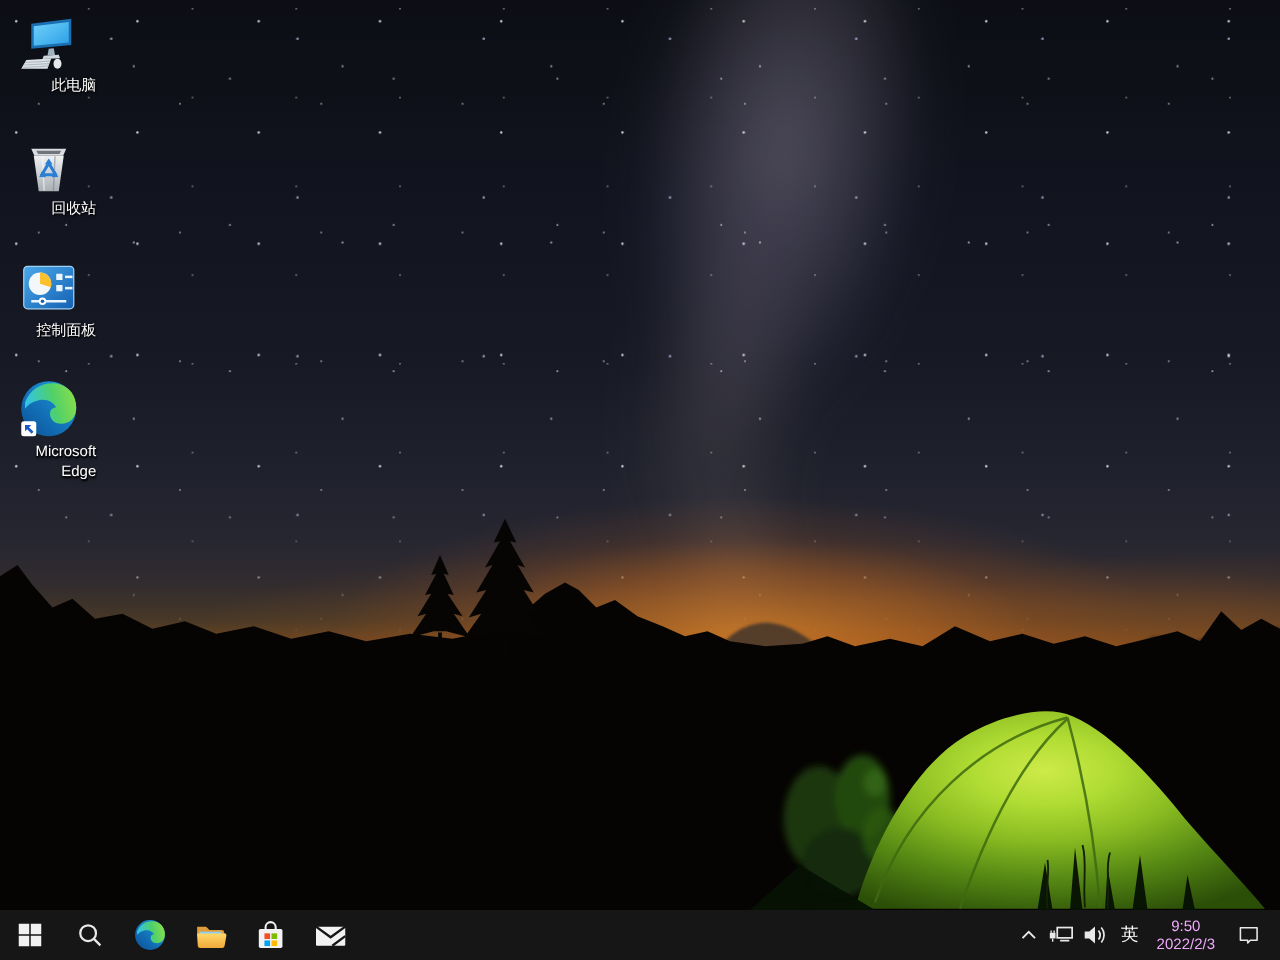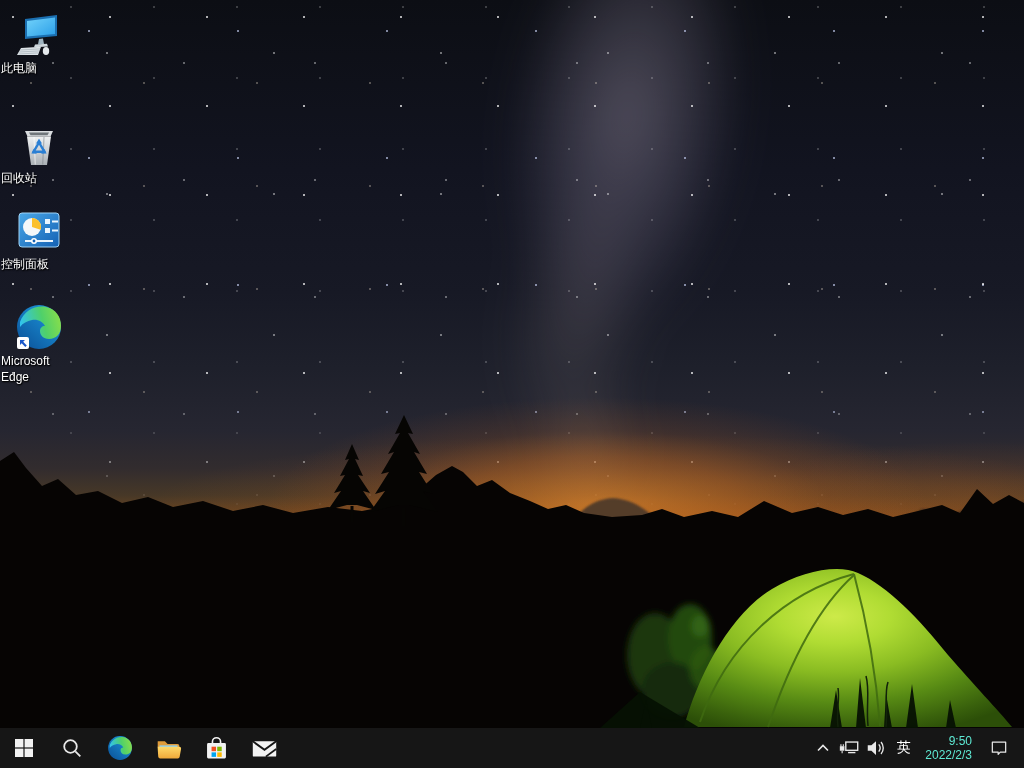--- a/index.html
+++ b/index.html
@@ -32,35 +32,35 @@
     mask-image:linear-gradient(to bottom,#000 70%,rgba(0,0,0,.55) 86%,transparent 100%); }
   .glow { position:absolute; inset:0; z-index:3; pointer-events:none;
     background:
       radial-gradient(ellipse 330px 110px at 598px 507px, rgba(255,152,44,.5), rgba(234,122,30,.32) 45%, rgba(190,95,26,.16) 70%, transparent 100%),
       radial-gradient(ellipse 560px 80px at 630px 502px, rgba(222,112,30,.28), transparent 85%),
       radial-gradient(ellipse 260px 60px at 980px 495px, rgba(200,100,28,.22), transparent 90%); }
   .terrain { position:absolute; inset:0; z-index:4; pointer-events:none; }
 
   
   .icon-grid { position:absolute; left:1px; top:0; z-index:6; }
-  .dicon { position:absolute; width:76px; text-align:left; cursor:default; }
+  .dicon { position:absolute; width:76px; text-align:right; cursor:default; }
   .dicon .ic { display:block; margin:0 auto; width:48px; height:48px; }
   .dicon .lbl { display:block; margin-top:3px; font-size:12px; color:#fff; line-height:1.3;
     text-shadow:0 1px 2px rgba(0,0,0,.95), 1px 1px 1px rgba(0,0,0,.85); }
 
   
   .taskbar { position:absolute; left:0; bottom:0; width:100%; height:40px; z-index:20;
     background:#161616; display:flex; align-items:center; }
   .tb-left { display:flex; height:100%; }
   .tb-btn { width:48px; height:40px; display:flex; align-items:center; justify-content:center; }
   .tray { margin-left:auto; display:flex; align-items:center; height:100%; padding-right:6px; }
   .tray-btn { height:40px; display:flex; align-items:center; justify-content:center; }
   .w26 { width:26px; } .w28 { width:28px; }
   .lang { color:#fff; font-size:14px; width:27px; text-align:center; }
-  .clock { color:#5eead4; font-size:12px; line-height:14px; text-align:right; padding:0 8px; white-space:nowrap; }
+  .clock { color:#f0abfc; font-size:12px; line-height:14px; text-align:center; padding:0 8px; white-space:nowrap; }
 </style>
 </head>
 <body>
 
 <svg width="0" height="0" style="position:absolute" aria-hidden="true">
   <defs>
     <linearGradient id="egBase" x1="0" y1="1" x2="0.9" y2="0">
       <stop offset="0" stop-color="#0a4f96"></stop>
         <stop offset="1" stop-color="#1e9be0"></stop>
     </linearGradient>
@@ -163,21 +163,21 @@
         <g stroke="#b2bcc3" stroke-width="0.9">
           <line x1="5.2" y1="40" x2="25" y2="38.9"></line>
             <line x1="4.4" y1="42" x2="24.2" y2="40.9"></line>
           <line x1="3.6" y1="44" x2="23.5" y2="42.9"></line>
         </g>
         <ellipse cx="31" cy="41" rx="3.2" ry="4" fill="#e4e9ec"></ellipse>
       </svg>
       <span class="lbl">此电脑</span>
     </div>
 
-    <div class="dicon" style="top:120px">
+    <div class="dicon" style="top:108px">
       <svg class="ic" viewBox="0 0 48 48">
         <polygon points="10,11 38,11 35.5,16.5 12.5,16.5" fill="#d9dcdf"></polygon>
         <polygon points="14,12.6 34,12.6 32.5,15.2 15.5,15.2" fill="#6f757a"></polygon>
         <polygon points="12,16.5 36,16.5 32,45 16,45" fill="url(#binB)"></polygon>
         <line x1="19" y1="17" x2="20.3" y2="44.5" stroke="rgba(255,255,255,.55)" stroke-width="1.2"></line>
         <line x1="29" y1="17" x2="27.7" y2="44.5" stroke="rgba(120,126,131,.5)" stroke-width="1.2"></line>
         <path d="M24,22.5 L29.5,31.8 L18.5,31.8 Z" fill="none" stroke="#2a7fd4" stroke-width="2.4" stroke-linejoin="round"></path>
         <polygon points="24,18.8 27,23.4 21,23.4" fill="#2a7fd4"></polygon>
         <polygon points="31.6,33.6 26.2,33.8 29.4,28.9" fill="#2a7fd4"></polygon>
         <polygon points="16.4,33.6 18.6,28.9 21.8,33.8" fill="#2a7fd4"></polygon>

